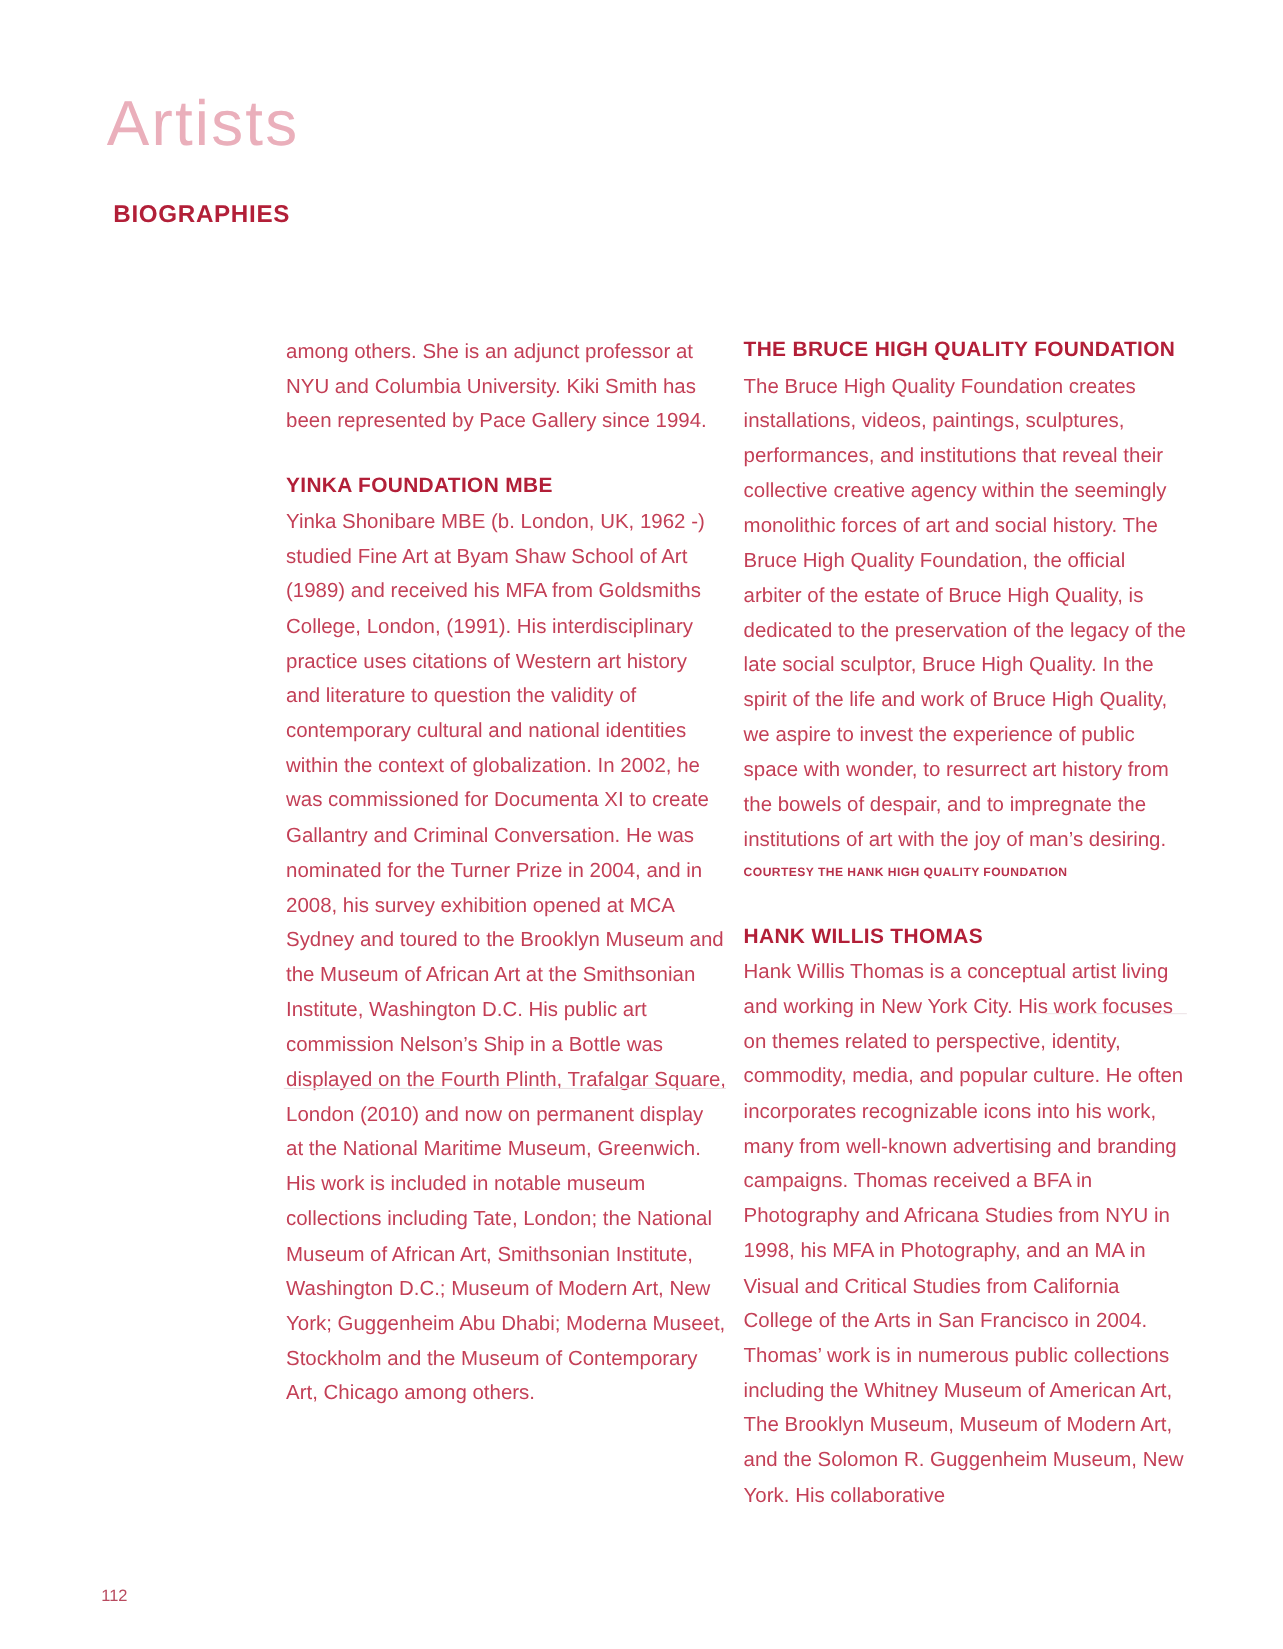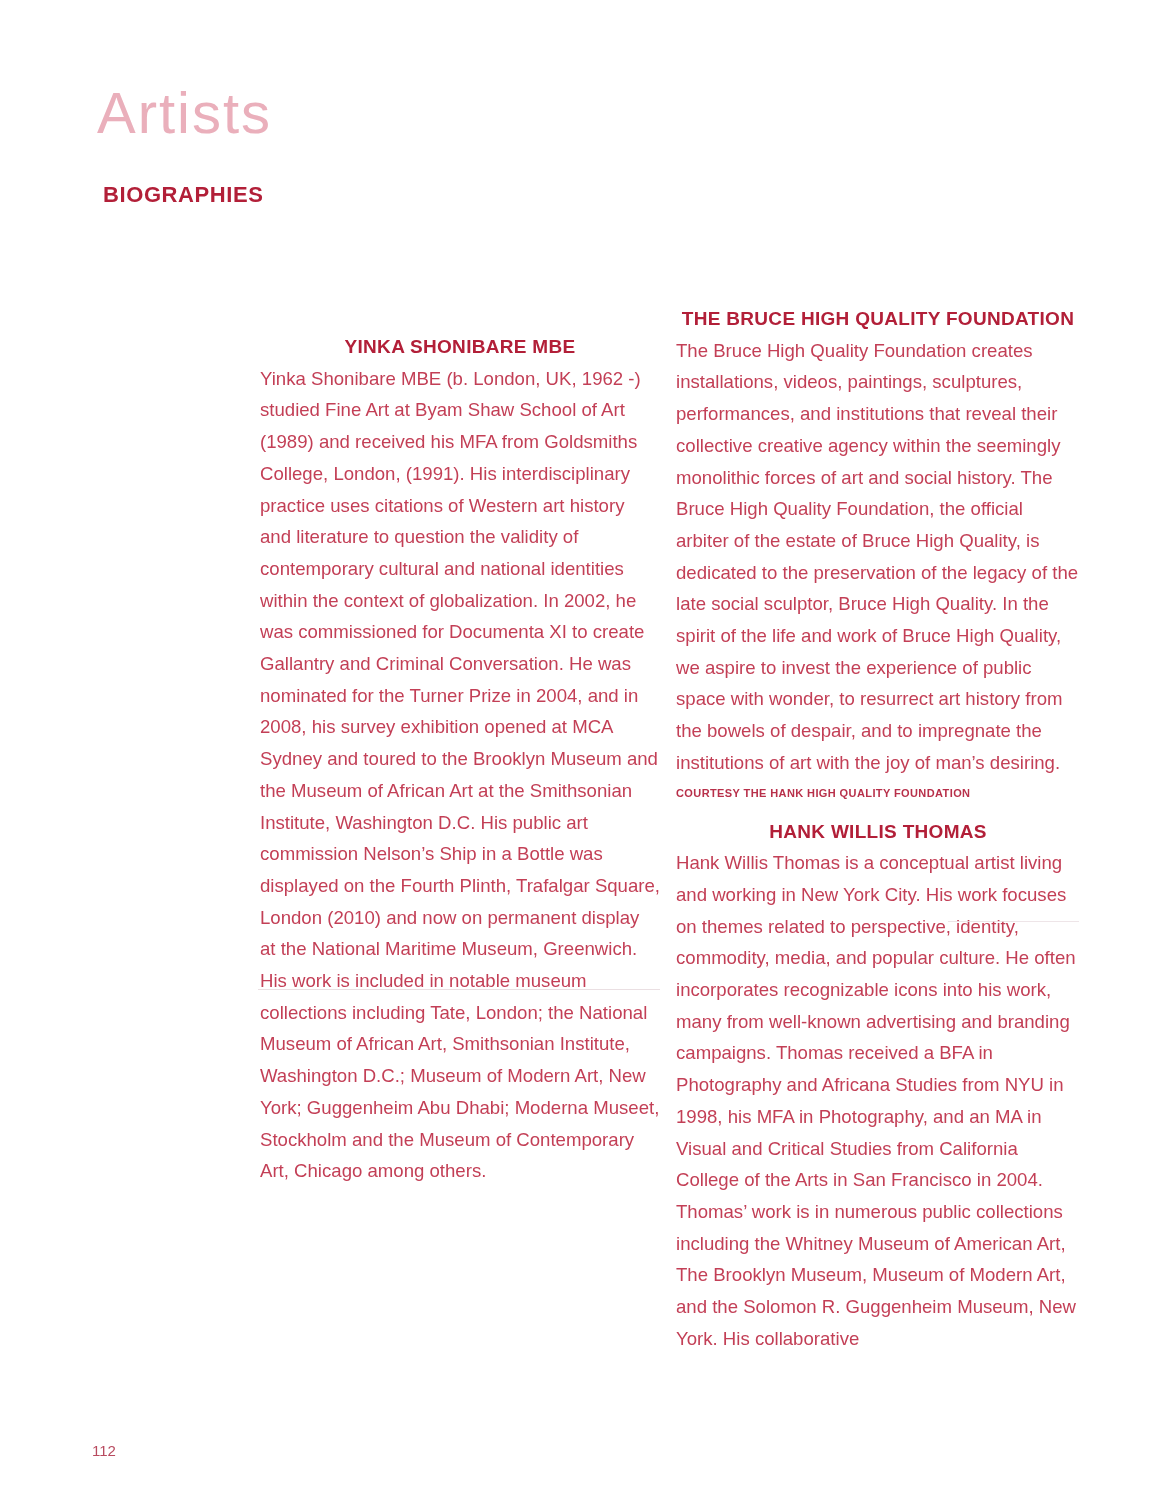--- a/index.html
+++ b/index.html
@@ -48,24 +48,23 @@
   .col-left  { left: 260px; width: 400px; }
   .col-right { left: 676px; width: 404px; }
   .col p { margin: 0; }
   .section-heading {
     font-size: 19px;
     font-weight: 700;
     letter-spacing: 0.3px;
     line-height: 31.7px;
     color: var(--heading-red);
     margin-top: 28px;
-    text-align: center;
   }
   .section-heading.first { margin-top: 0; }
-  .section-heading.after-caption { margin-top: 16px; }
+  .section-heading.after-caption { margin-top: 36px; }
   .courtesy-caption {
     font-size: 11px;
     font-weight: 700;
     letter-spacing: 0.4px;
     line-height: 14px;
     margin-top: 7px;
     color: var(--caption-red);
   }
   .page-number {
     position: absolute;
@@ -83,21 +82,22 @@
   .artifact-right { left: 948px; top: 921px; width: 131px; opacity: 0.8; }
 </style>
 </head>
 <body>
 
 <h1 class="page-title">Artists</h1>
 
 <h2 class="page-subtitle">BIOGRAPHIES</h2>
 
 <div class="col col-left">
-  <h3 class="section-heading">YINKA SHONIBARE MBE</h3>
+  <p>among others. She is an adjunct professor at NYU and Columbia University. Kiki Smith has been represented by Pace Gallery since 1994.</p>
+  <h3 class="section-heading">YINKA FOUNDATION MBE</h3>
   <p>Yinka Shonibare MBE (b. London, UK, 1962 -) studied Fine Art at Byam Shaw School of Art (1989) and received his MFA from Goldsmiths College, London, (1991). His interdisciplinary practice uses citations of Western art history and literature to question the validity of contemporary cultural and national identities within the context of globalization.  In 2002, he was commissioned for Documenta XI to create Gallantry and Criminal Conversation. He was nominated for the Turner Prize in 2004, and in 2008, his survey exhibition opened at MCA Sydney and toured to the Brooklyn Museum and the Museum of African Art at the Smithsonian Institute, Washington D.C. His public art commission Nelson’s Ship in a Bottle was displayed on the Fourth Plinth, Trafalgar Square, London (2010) and now on permanent display at the National Maritime Museum, Greenwich. His work is included in notable museum collections including Tate, London; the National Museum of African Art, Smithsonian Institute, Washington D.C.; Museum of Modern Art, New York; Guggenheim Abu Dhabi; Moderna Museet, Stockholm and the Museum of Contemporary Art, Chicago among others.</p>
 </div>
 
 <div class="col col-right">
   <h3 class="section-heading first">THE BRUCE HIGH QUALITY FOUNDATION</h3>
   <p>The Bruce High Quality Foundation creates installations, videos, paintings, sculptures, performances, and institutions that reveal their collective creative agency within the seemingly monolithic forces of art and social history. The Bruce High Quality Foundation, the official arbiter of the estate of Bruce High Quality, is dedicated to the preservation of the legacy of the late social sculptor, Bruce High Quality. In the spirit of the life and work of Bruce High Quality, we aspire to invest the experience of public space with wonder, to resurrect art history from the bowels of despair, and to impregnate the institutions of art with the joy of man’s desiring.</p>
   <div class="courtesy-caption">COURTESY THE HANK HIGH QUALITY FOUNDATION</div>
   <h3 class="section-heading after-caption">HANK WILLIS THOMAS</h3>
   <p>Hank Willis Thomas is a conceptual artist living and working in New York City. His work focuses on themes related to perspective, identity, commodity, media, and popular culture. He often incorporates recognizable icons into his work, many from well-known advertising and branding campaigns. Thomas received a BFA in Photography and Africana Studies from NYU in 1998, his MFA in Photography, and an MA in Visual and Critical Studies from California College of the Arts in San Francisco in 2004. Thomas’ work is in numerous public collections including the Whitney Museum of American Art, The Brooklyn Museum, Museum of Modern Art, and the Solomon R. Guggenheim Museum, New York. His collaborative</p>
 </div>

